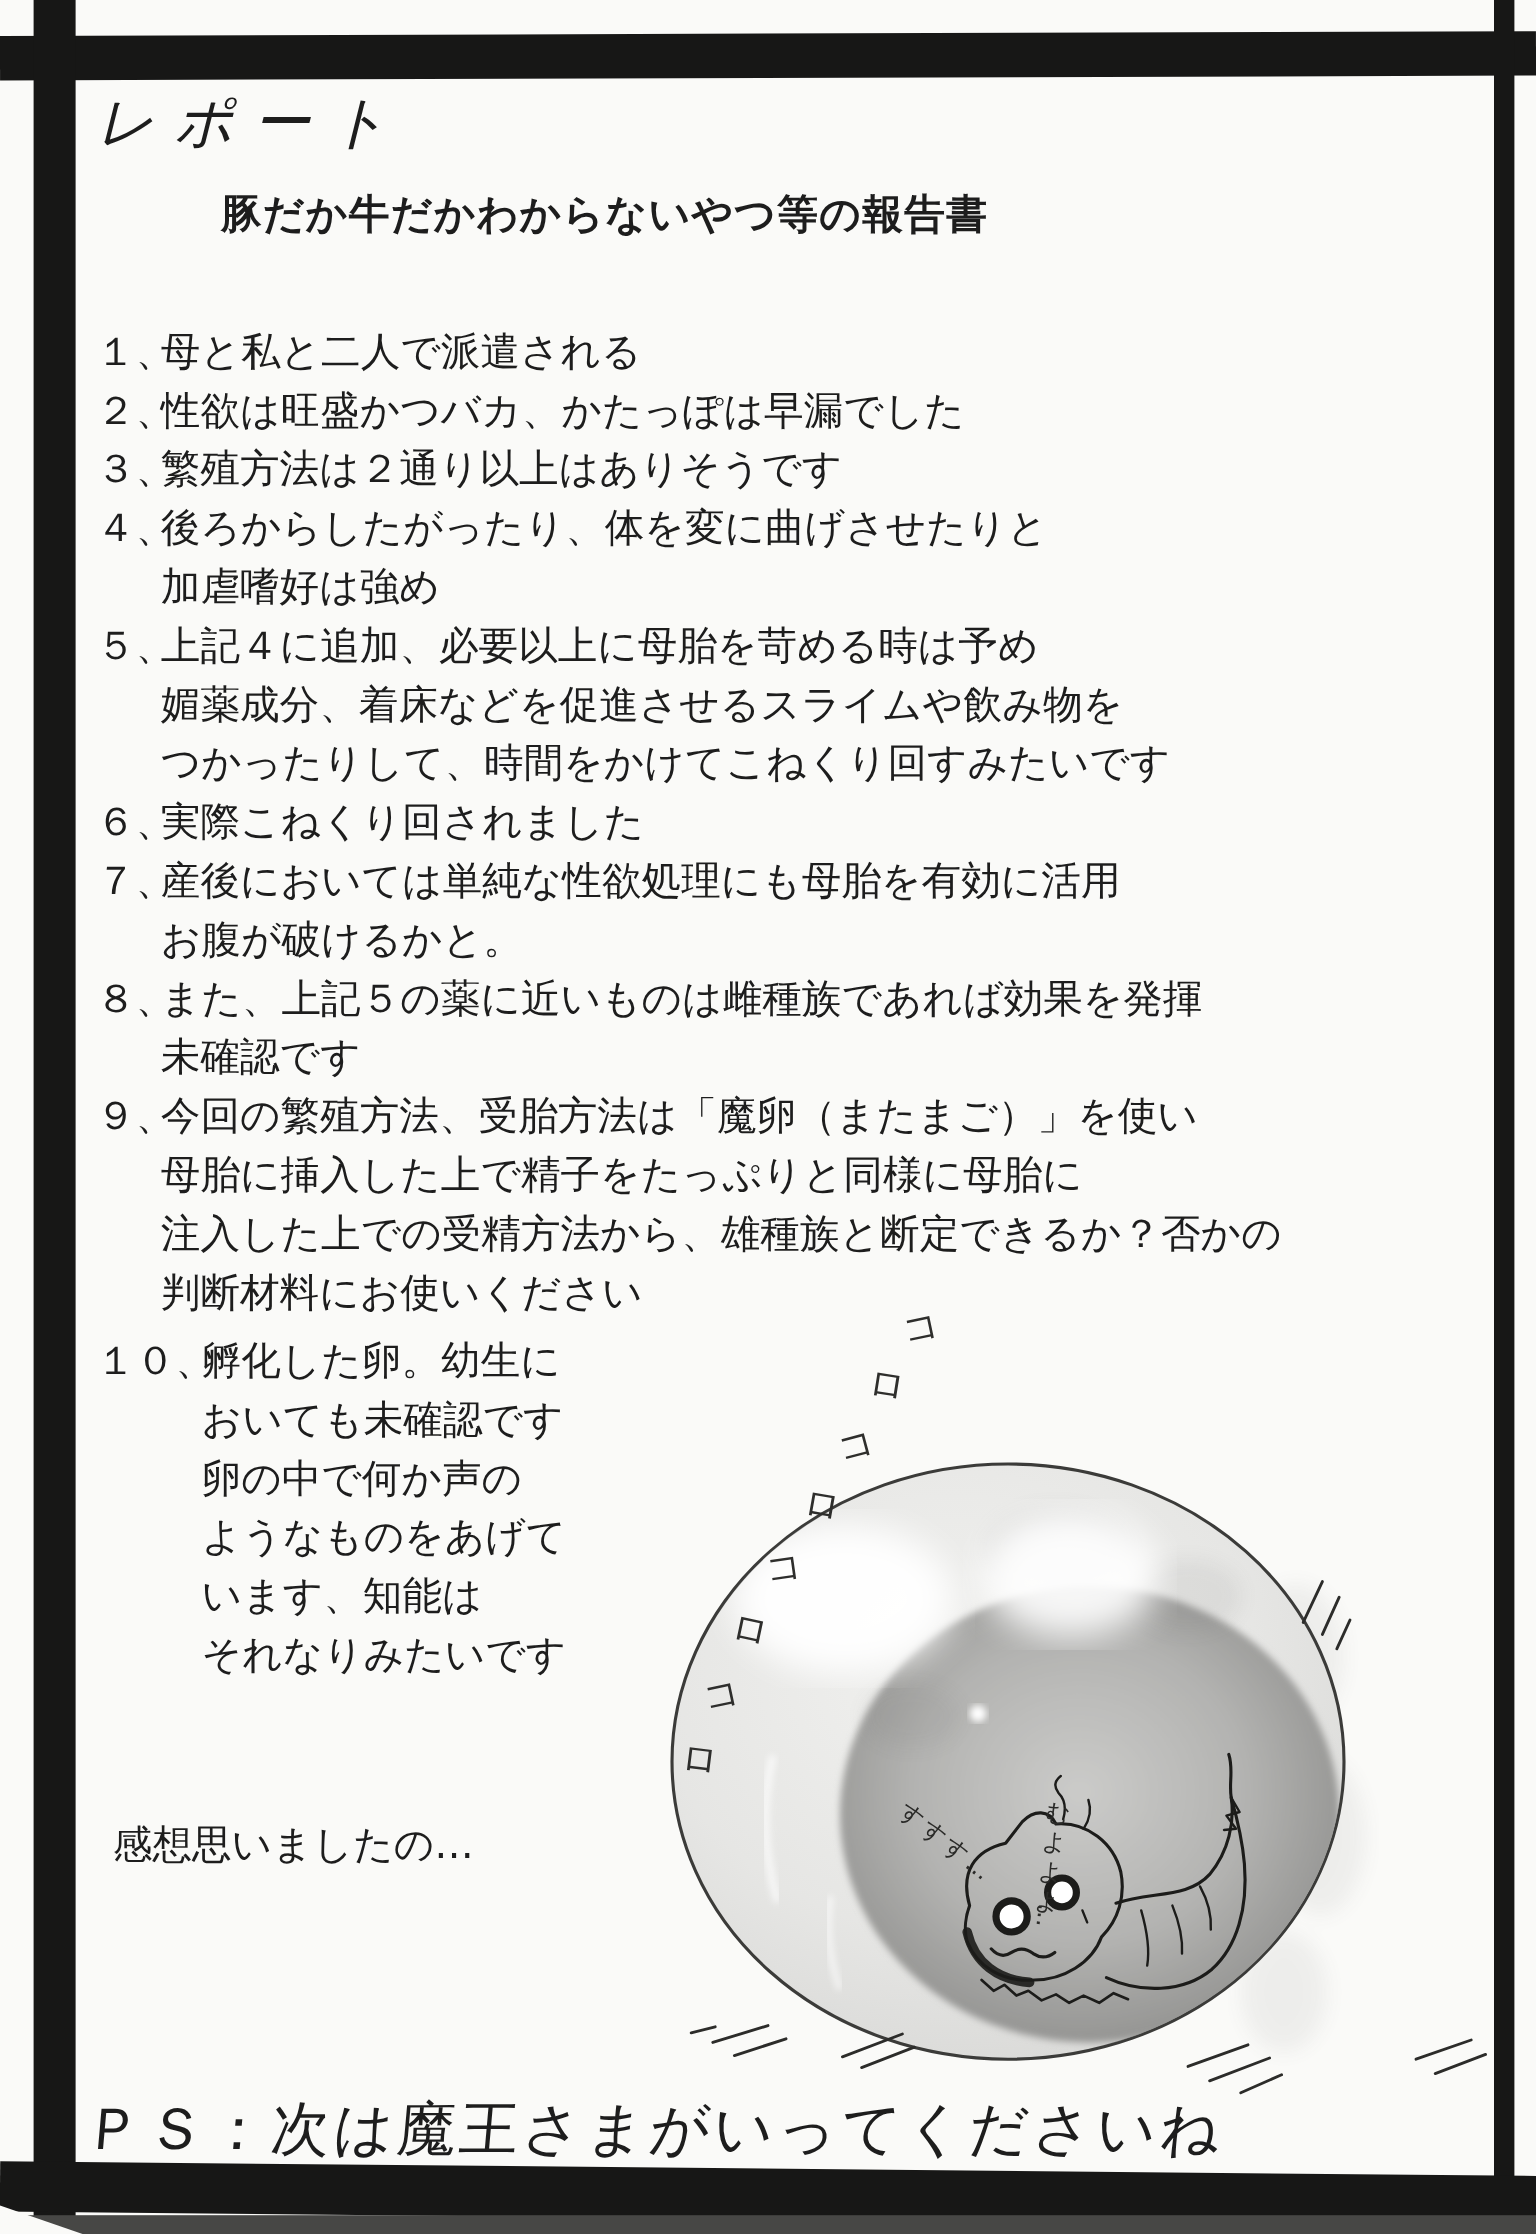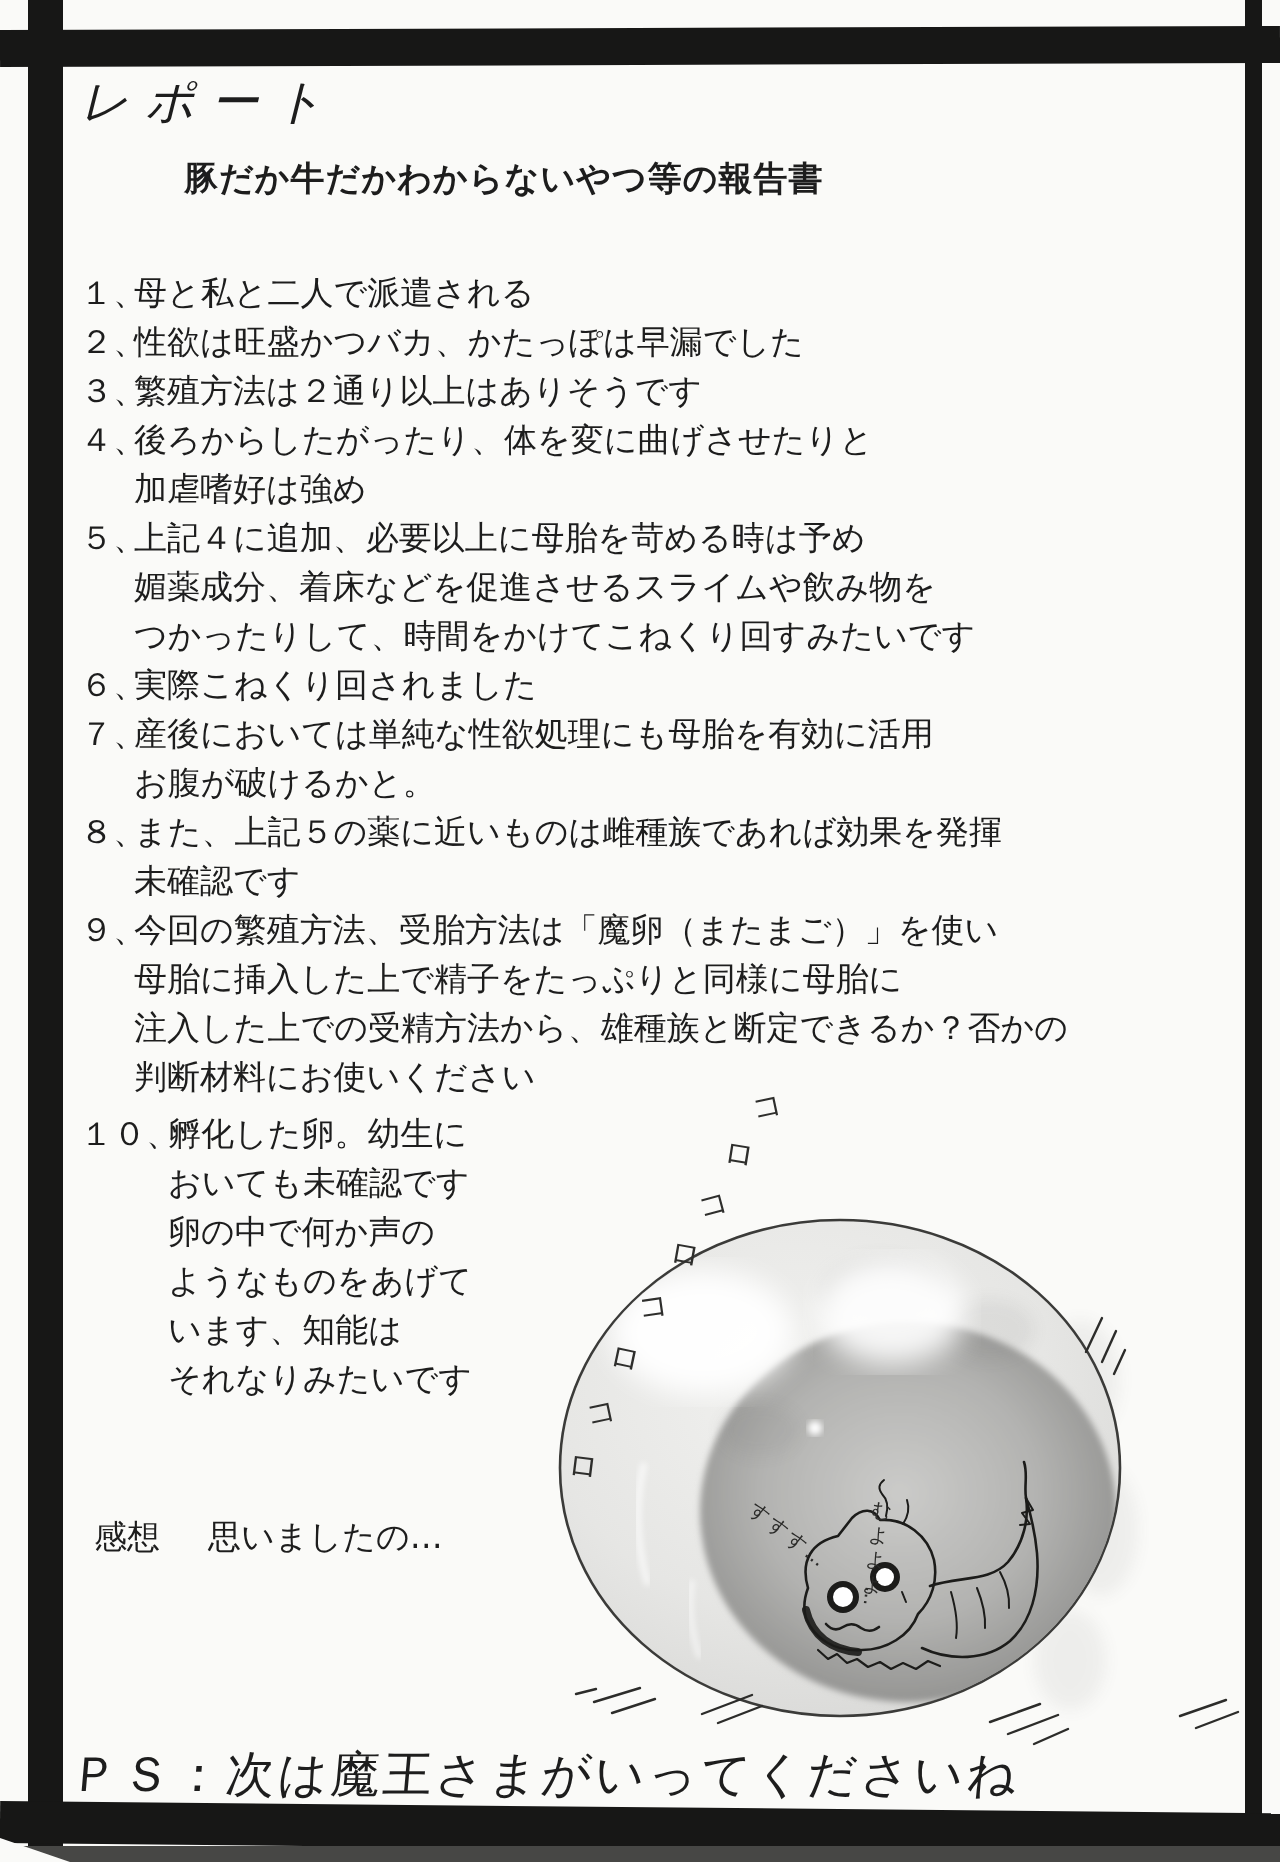--- a/index.html
+++ b/index.html
@@ -21,21 +21,21 @@
             letter-spacing:1px;white-space:nowrap;}
   .list{position:absolute;left:80px;top:268px;font-size:33px;line-height:49px;}
   .item{position:relative;}
   .item .num{position:absolute;left:0;top:0;}
   .item .lines{display:block;}
   .item.pad2 .lines{padding-left:54px;}
   .item.pad3 .lines{padding-left:88px;}
   .item.gap{margin-top:8px;}
   .lines div{white-space:nowrap;}
   .kansou{position:absolute;left:94px;top:1512px;font-size:33px;line-height:49px;display:flex;}
-  .kansou .klabel{margin-right:48px;white-space:nowrap;}
+  .kansou .klabel{white-space:nowrap;}
   .kansou .klines div{white-space:nowrap;}
   .ps{position:absolute;left:70px;top:1742px;font-family:"DejaVu Serif",serif;
       font-size:49px;letter-spacing:3px;white-space:nowrap;transform:skewX(-5deg);z-index:2;}
   
   .egg-svg{position:absolute;left:0;top:0;pointer-events:none;}
   .sfx{position:absolute;color:#2a2a28;}
   .roll-mark{position:absolute;font-size:30px;color:#2e2e2c;}
   .sfx-left{left:760px;top:1496px;font-size:20px;letter-spacing:3px;transform:rotate(38deg);transform-origin:left top;}
   .sfx-right{left:872px;top:1488px;font-size:20px;writing-mode:vertical-rl;letter-spacing:2px;
              transform:rotate(7deg);transform-origin:center top;}

